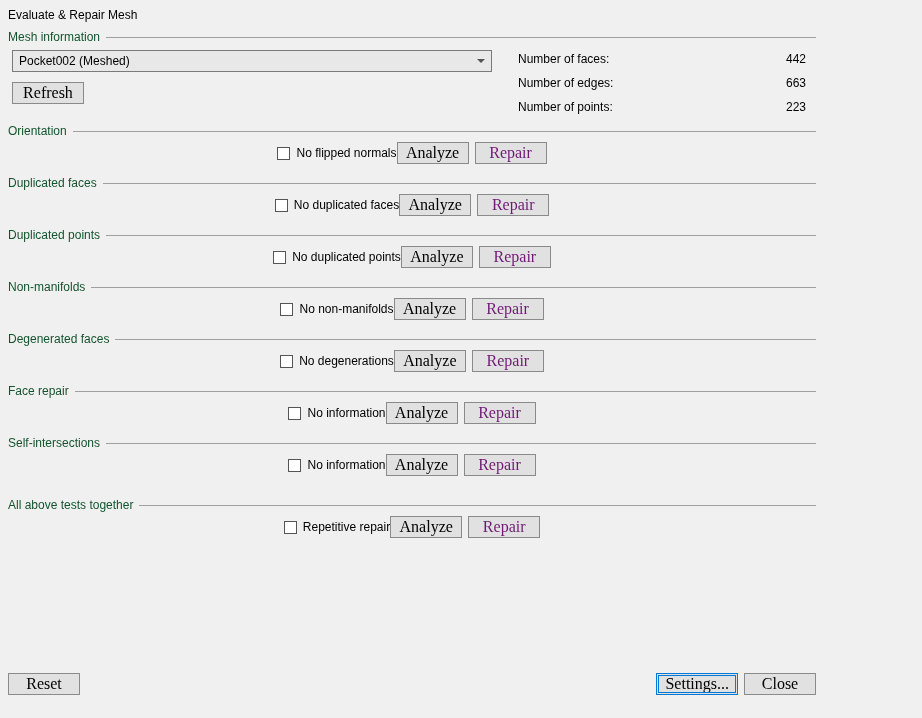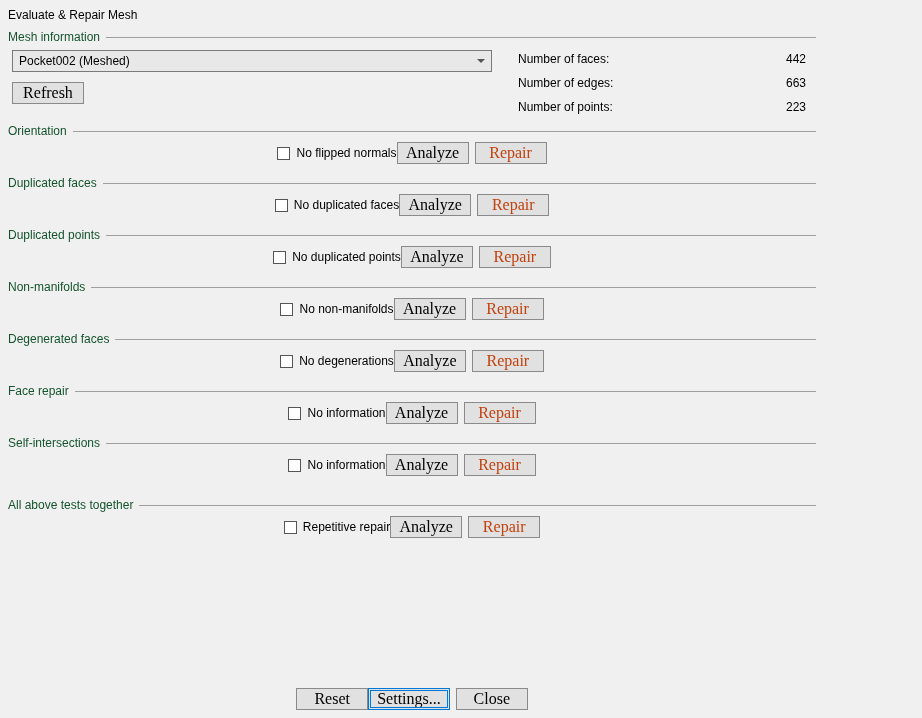--- a/index.html
+++ b/index.html
@@ -65,21 +65,21 @@
     background: #e1e1e1;
     font-family: Liberation Serif, serif;
     font-size: 16px;
     cursor: pointer;
     color: #000;
     display: inline-flex;
     align-items: center;
     justify-content: center;
   }
   .btn:disabled, .btn.disabled {
-    color: #c2410c;
+    color: #701a75;
     cursor: default;
   }
   .btn.focus {
     border: 1px solid #0078d7;
     outline: 1px solid #0078d7;
     outline-offset: -3px;
   }
   .stat-row { display: flex; justify-content: space-between; padding-right: 6px; }
   .section-row {
     display: flex;
@@ -91,23 +91,23 @@
   .chk {
     width: 13px; height: 13px;
     border: 1px solid #555;
     background: #fff;
     flex-shrink: 0;
   }
   .btn-pair { display: flex; gap: 6px; }
   .btn-pair .btn { min-width: 72px; }
   .footer {
     position: absolute;
-    left: 8px; right: 8px; bottom: 8px;
-    display: flex;
-    justify-content: center;
+    left: 8px; right: 8px; bottom: 23px;
+    display: flex;
+    justify-content: space-between;
   }
   .footer-right { display: flex; gap: 6px; }
 </style>
 </head>
 <body>
 
 <div class="window">
 
   <div class="title">Evaluate &amp; Repair Mesh</div>
 

